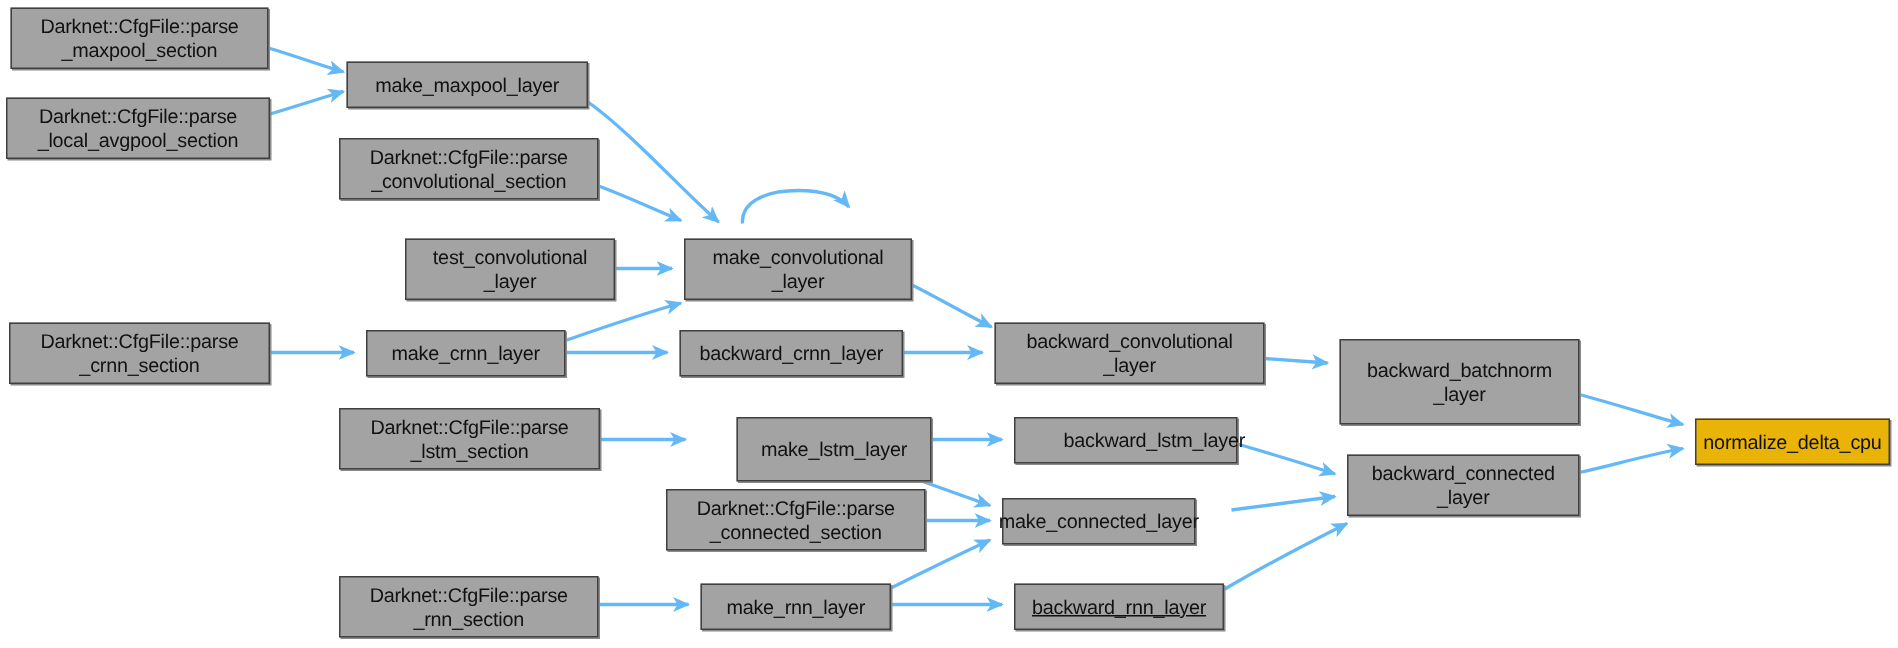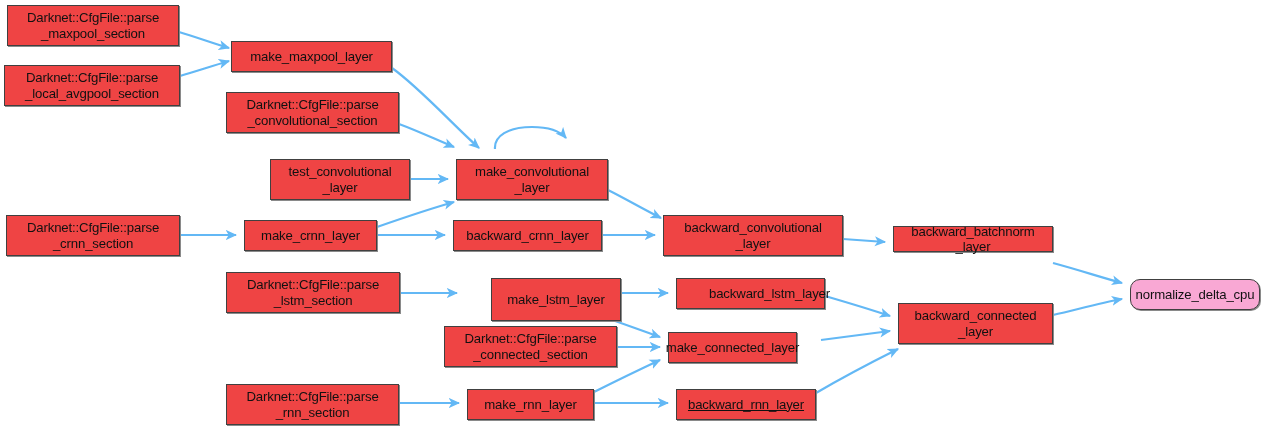--- a/index.html
+++ b/index.html
@@ -21,36 +21,35 @@
     left: 0;
     top: 0;
     width: 1265px;
     height: 432px;
     pointer-events: none;
   }
   .node {
     position: absolute;
     box-sizing: border-box;
     border: 1px solid #404040;
-    background: #ef4444;
+    background: #a3a3a3;
     color: #111111;
     font-size: 13.2px;
     line-height: 15.5px;
     display: flex;
     align-items: center;
     justify-content: center;
     text-align: center;
     white-space: pre;
     letter-spacing: -0.15px;
     box-shadow: 1px 1px 0 0 #8a8a8a;
     z-index: 2;
   }
   .node.highlight {
-    background: #f9a8d4;
-    border-radius: 10px;
+    background: #eab308;
   }
 </style>
 </head>
 <body>
 
 <div id="canvas">
   <svg id="edge-layer" viewBox="0 0 1265 432" xmlns="http://www.w3.org/2000/svg">
     <defs>
       <marker id="arrowhead" viewBox="0 0 10 10" refX="9" refY="5" markerWidth="5.2" markerHeight="5.2" orient="auto-start-reverse">
         <path d="M 0 0.6 L 10 5 L 0 9.4 L 2.6 5 Z" fill="#63b8f5"></path>
@@ -94,21 +93,21 @@
       <div class="node" style="left: 240px; top: 159px; width: 140px; height: 41px; margin-left: 30px;">test_convolutional
 _layer</div>
       <div class="node" style="left: 456px; top: 159px; width: 152px; height: 41px; text-align: center;">make_convolutional
 _layer</div>
       <div class="node" style="left: 6px; top: 215px; width: 174px; height: 41px;">Darknet::CfgFile::parse
 _crnn_section</div>
       <div class="node" style="left: 244px; top: 220px; width: 133px; height: 31px;">make_crnn_layer</div>
       <div class="node" style="left: 453px; top: 220px; width: 149px; height: 31px;">backward_crnn_layer</div>
       <div class="node" style="left: 663px; top: 215px; width: 180px; height: 41px;">backward_convolutional
 _layer</div>
-      <div class="node" style="left: 893px; top: 226px; width: 160px; height: 26px;">backward_batchnorm
+      <div class="node" style="left: 893px; top: 226px; width: 160px; height: 57px;">backward_batchnorm
 _layer</div>
       <div class="node" style="left: 226px; top: 272px; width: 174px; height: 41px;">Darknet::CfgFile::parse
 _lstm_section</div>
       <div class="node" style="left: 491px; top: 278px; width: 130px; height: 43px;">make_lstm_layer</div>
       <div class="node" style="left: 676px; top: 278px; width: 149px; height: 31px; padding-left: 38px;">backward_lstm_layer</div>
       <div class="node" style="left: 898px; top: 303px; width: 155px; height: 41px;">backward_connected
 _layer</div>
       <div class="node" style="left: 444px; top: 326px; width: 173px; height: 41px;">Darknet::CfgFile::parse
 _connected_section</div>
       <div class="node" style="left: 668px; top: 332px; width: 129px; height: 31px;">make_connected_layer</div>

